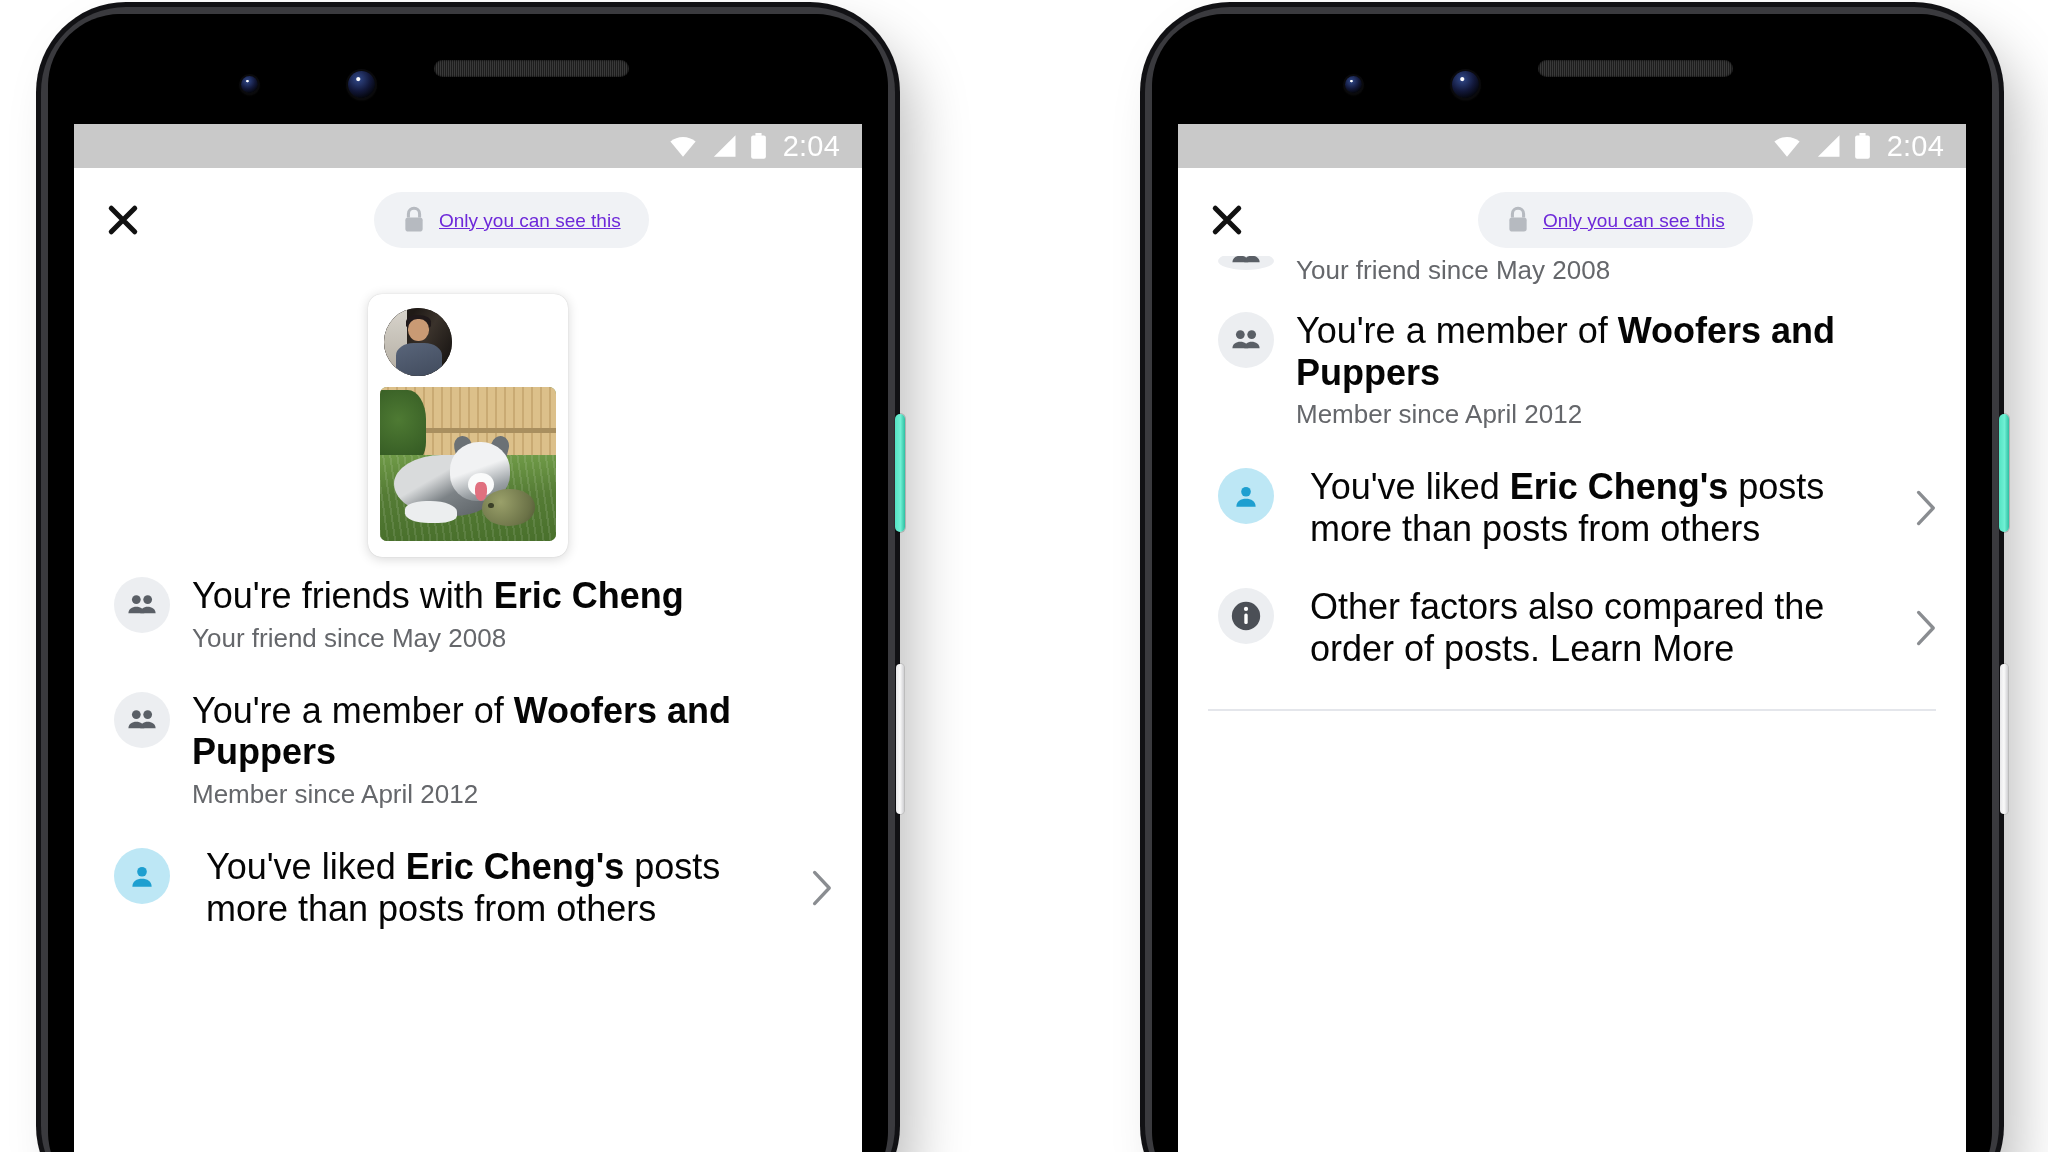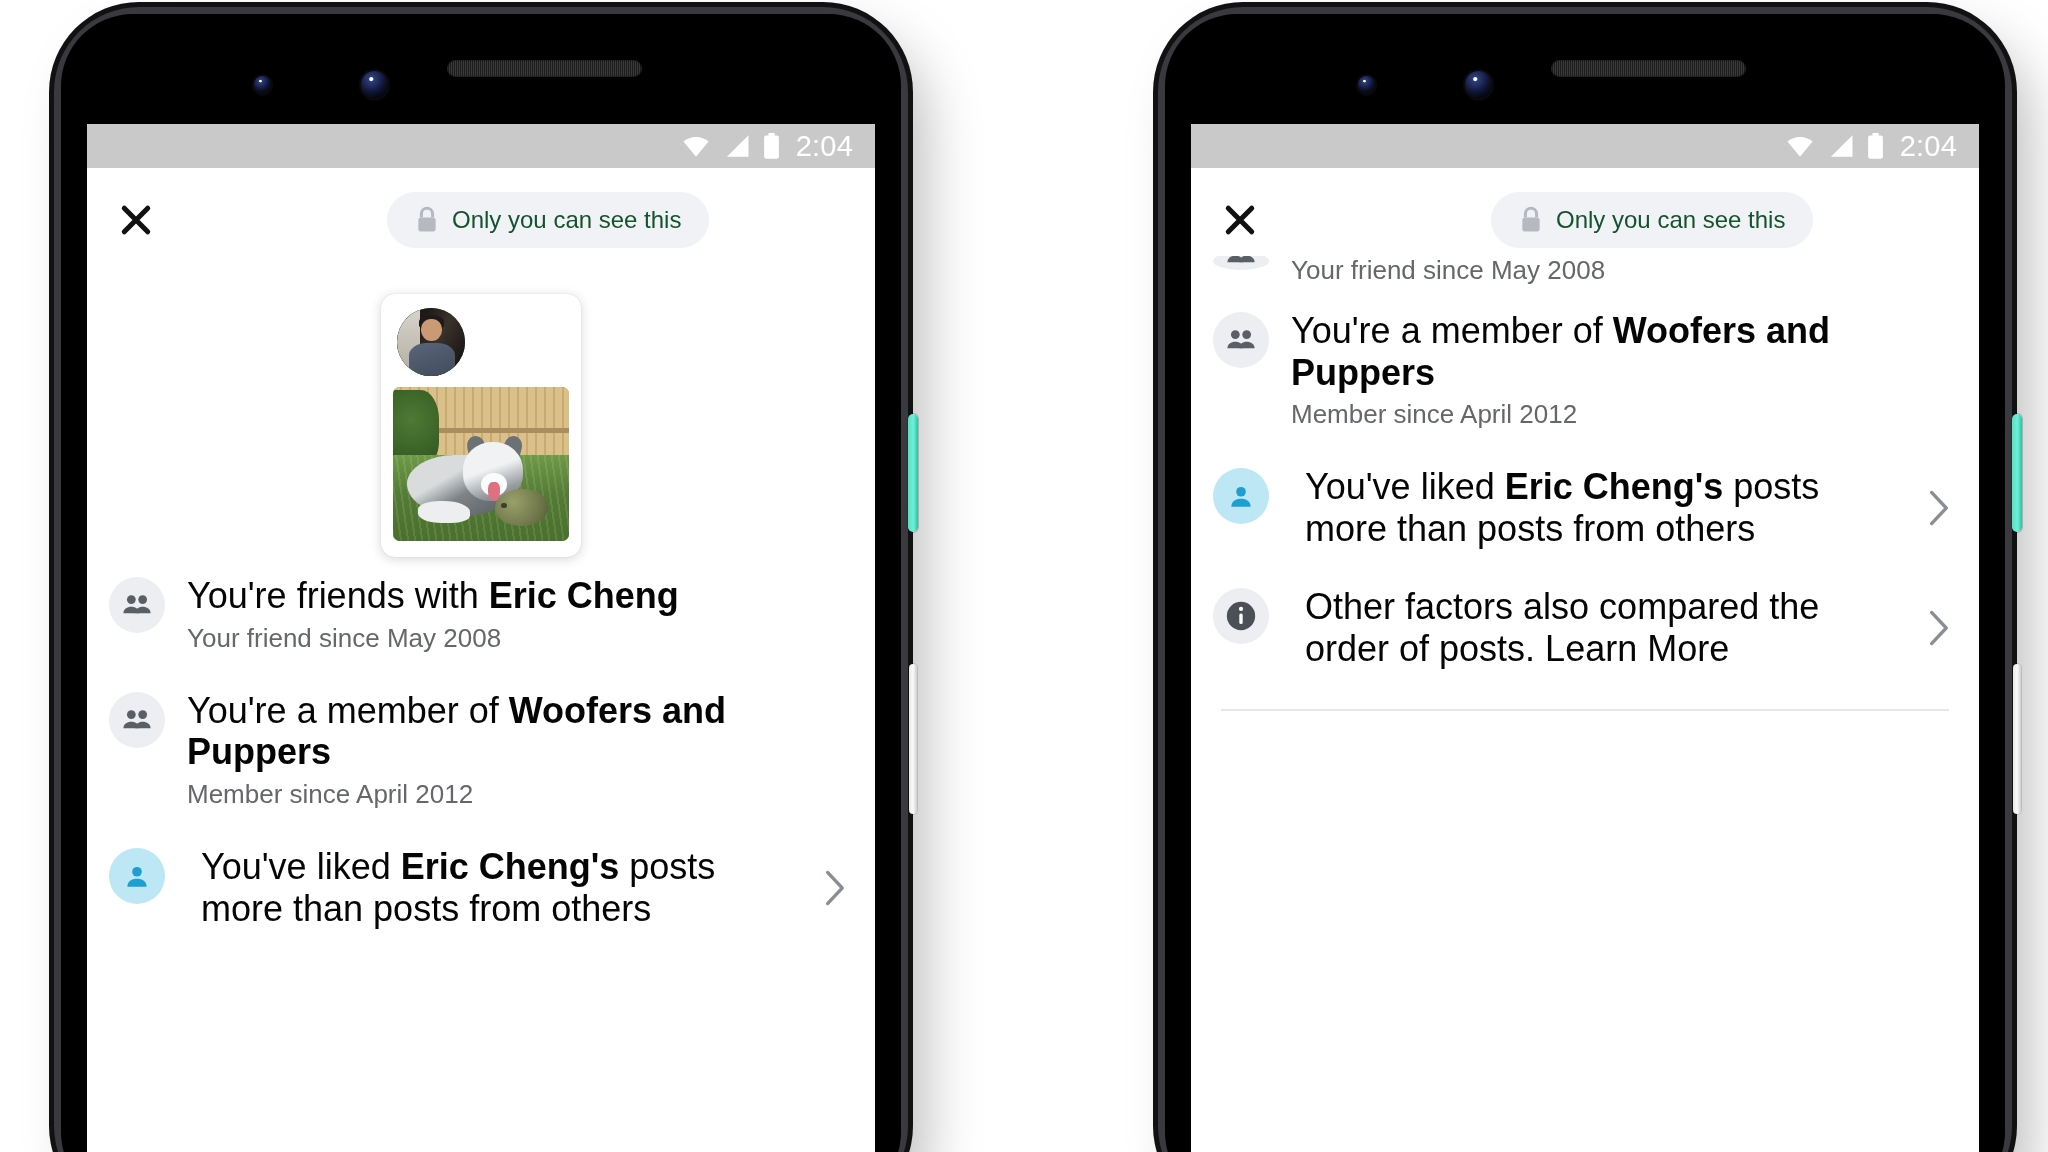--- a/index.html
+++ b/index.html
@@ -7,21 +7,20 @@
   html, body {
     width: 2048px; height: 1152px;
     background: #ffffff;
     font-family: "Liberation Sans", sans-serif;
     overflow: hidden;
   }
   .stage {
     position: relative;
     width: 2012px; height: 1152px;
     background: #ffffff;
-    margin-left: 13px;
   }
 
   
   .phone {
     position: absolute;
     border-radius: 78px;
     background: #0d0d0f;
     box-shadow:
       0 0 0 7px #3a3a3e,
       0 0 0 12px #111114,
@@ -120,23 +119,24 @@
     transform: translateX(-50%);
     display: flex;
     align-items: center;
     gap: 13px;
     background: #f0f2f5;
     border-radius: 34px;
     padding: 14px 28px;
     white-space: nowrap;
   }
   .privacy-pill span.txt {
-    color: #14532d;
-    font-size: 24px;
+    color: #6d28d9;
+    font-size: 19px;
     line-height: 1;
+    text-decoration: underline;
   }
 
   
   .app-body { position: relative; background: #fff; height: calc(100% - 148px); overflow: hidden; }
 
   
   .post-card-wrap { display: flex; justify-content: center; padding-top: 22px; }
   .post-card {
     width: 200px;
     background: #fff;
@@ -169,21 +169,21 @@
     letter-spacing: -.4px;
     padding: 26px 0 10px 30px;
   }
 
   
   .reasons { padding: 0 0 0 0; }
   .reason {
     display: flex;
     align-items: flex-start;
     gap: 22px;
-    padding: 18px 26px 18px 22px;
+    padding: 18px 26px 18px 40px;
     cursor: default;
   }
   .reason.clickable { cursor: pointer; gap: 36px; }
   .r-icon {
     flex: 0 0 auto;
     width: 56px; height: 56px;
     border-radius: 50%;
     display: flex; align-items: center; justify-content: center;
     margin-top: 2px;
   }

